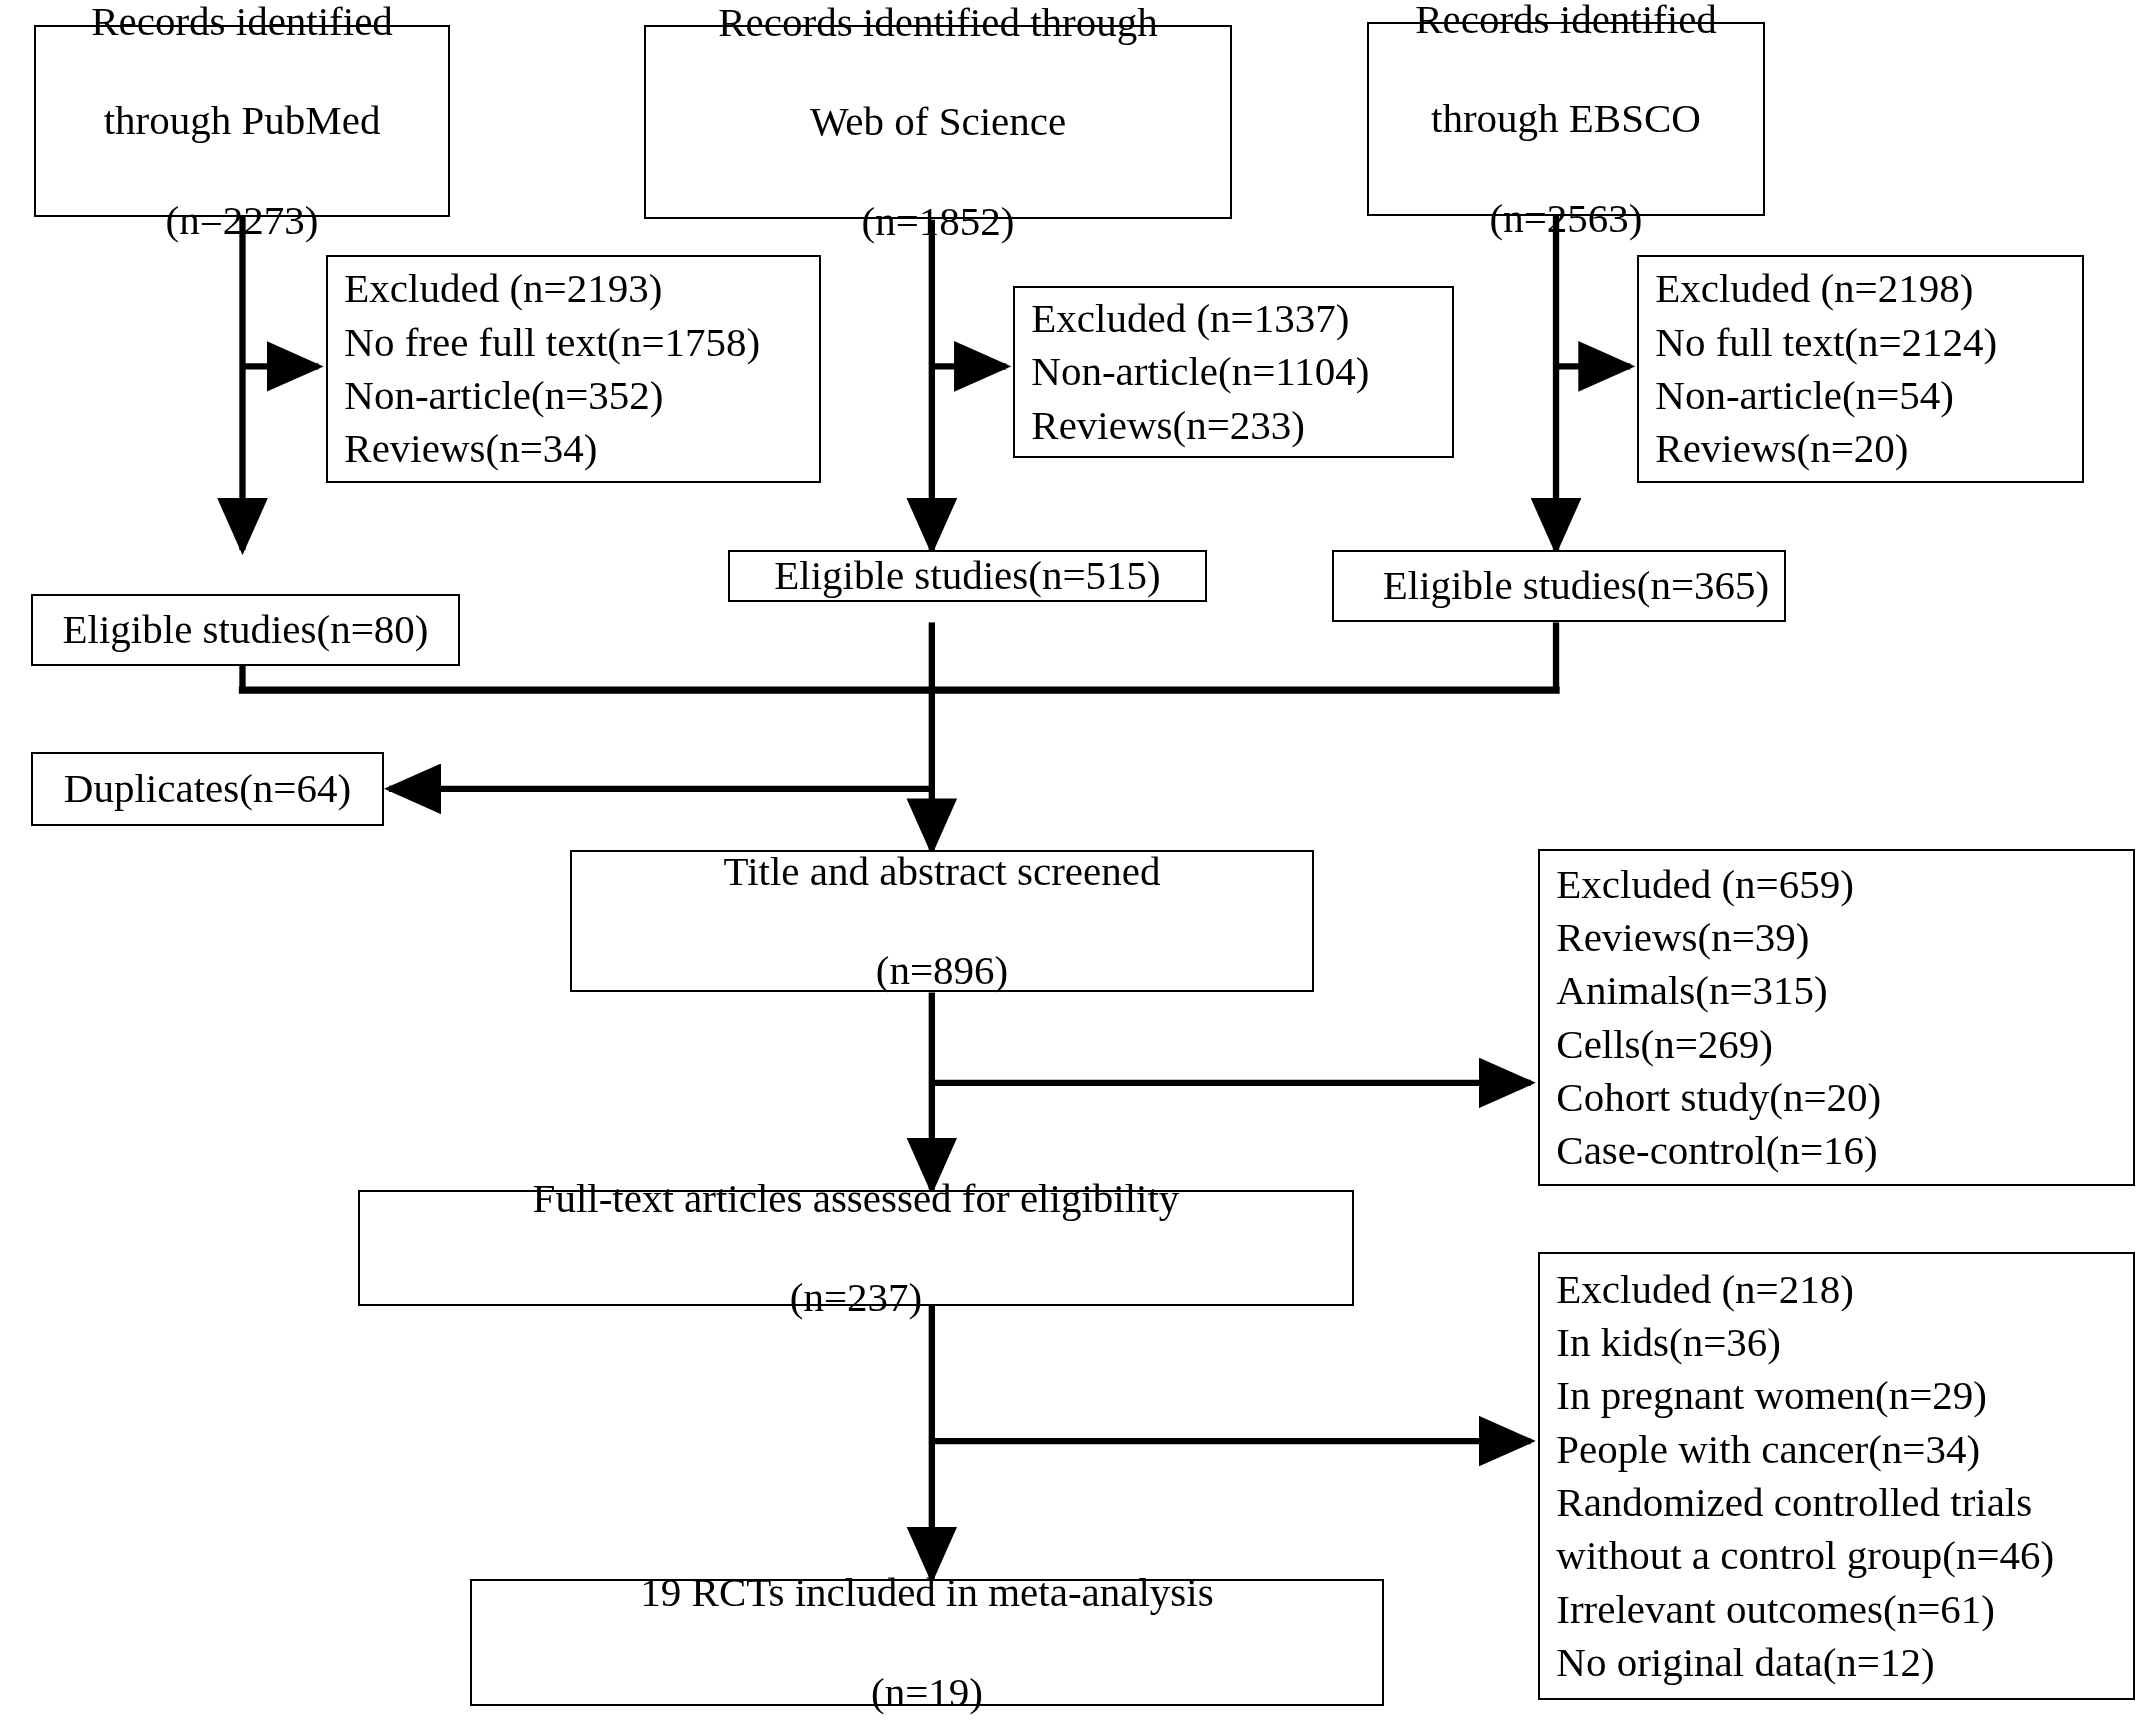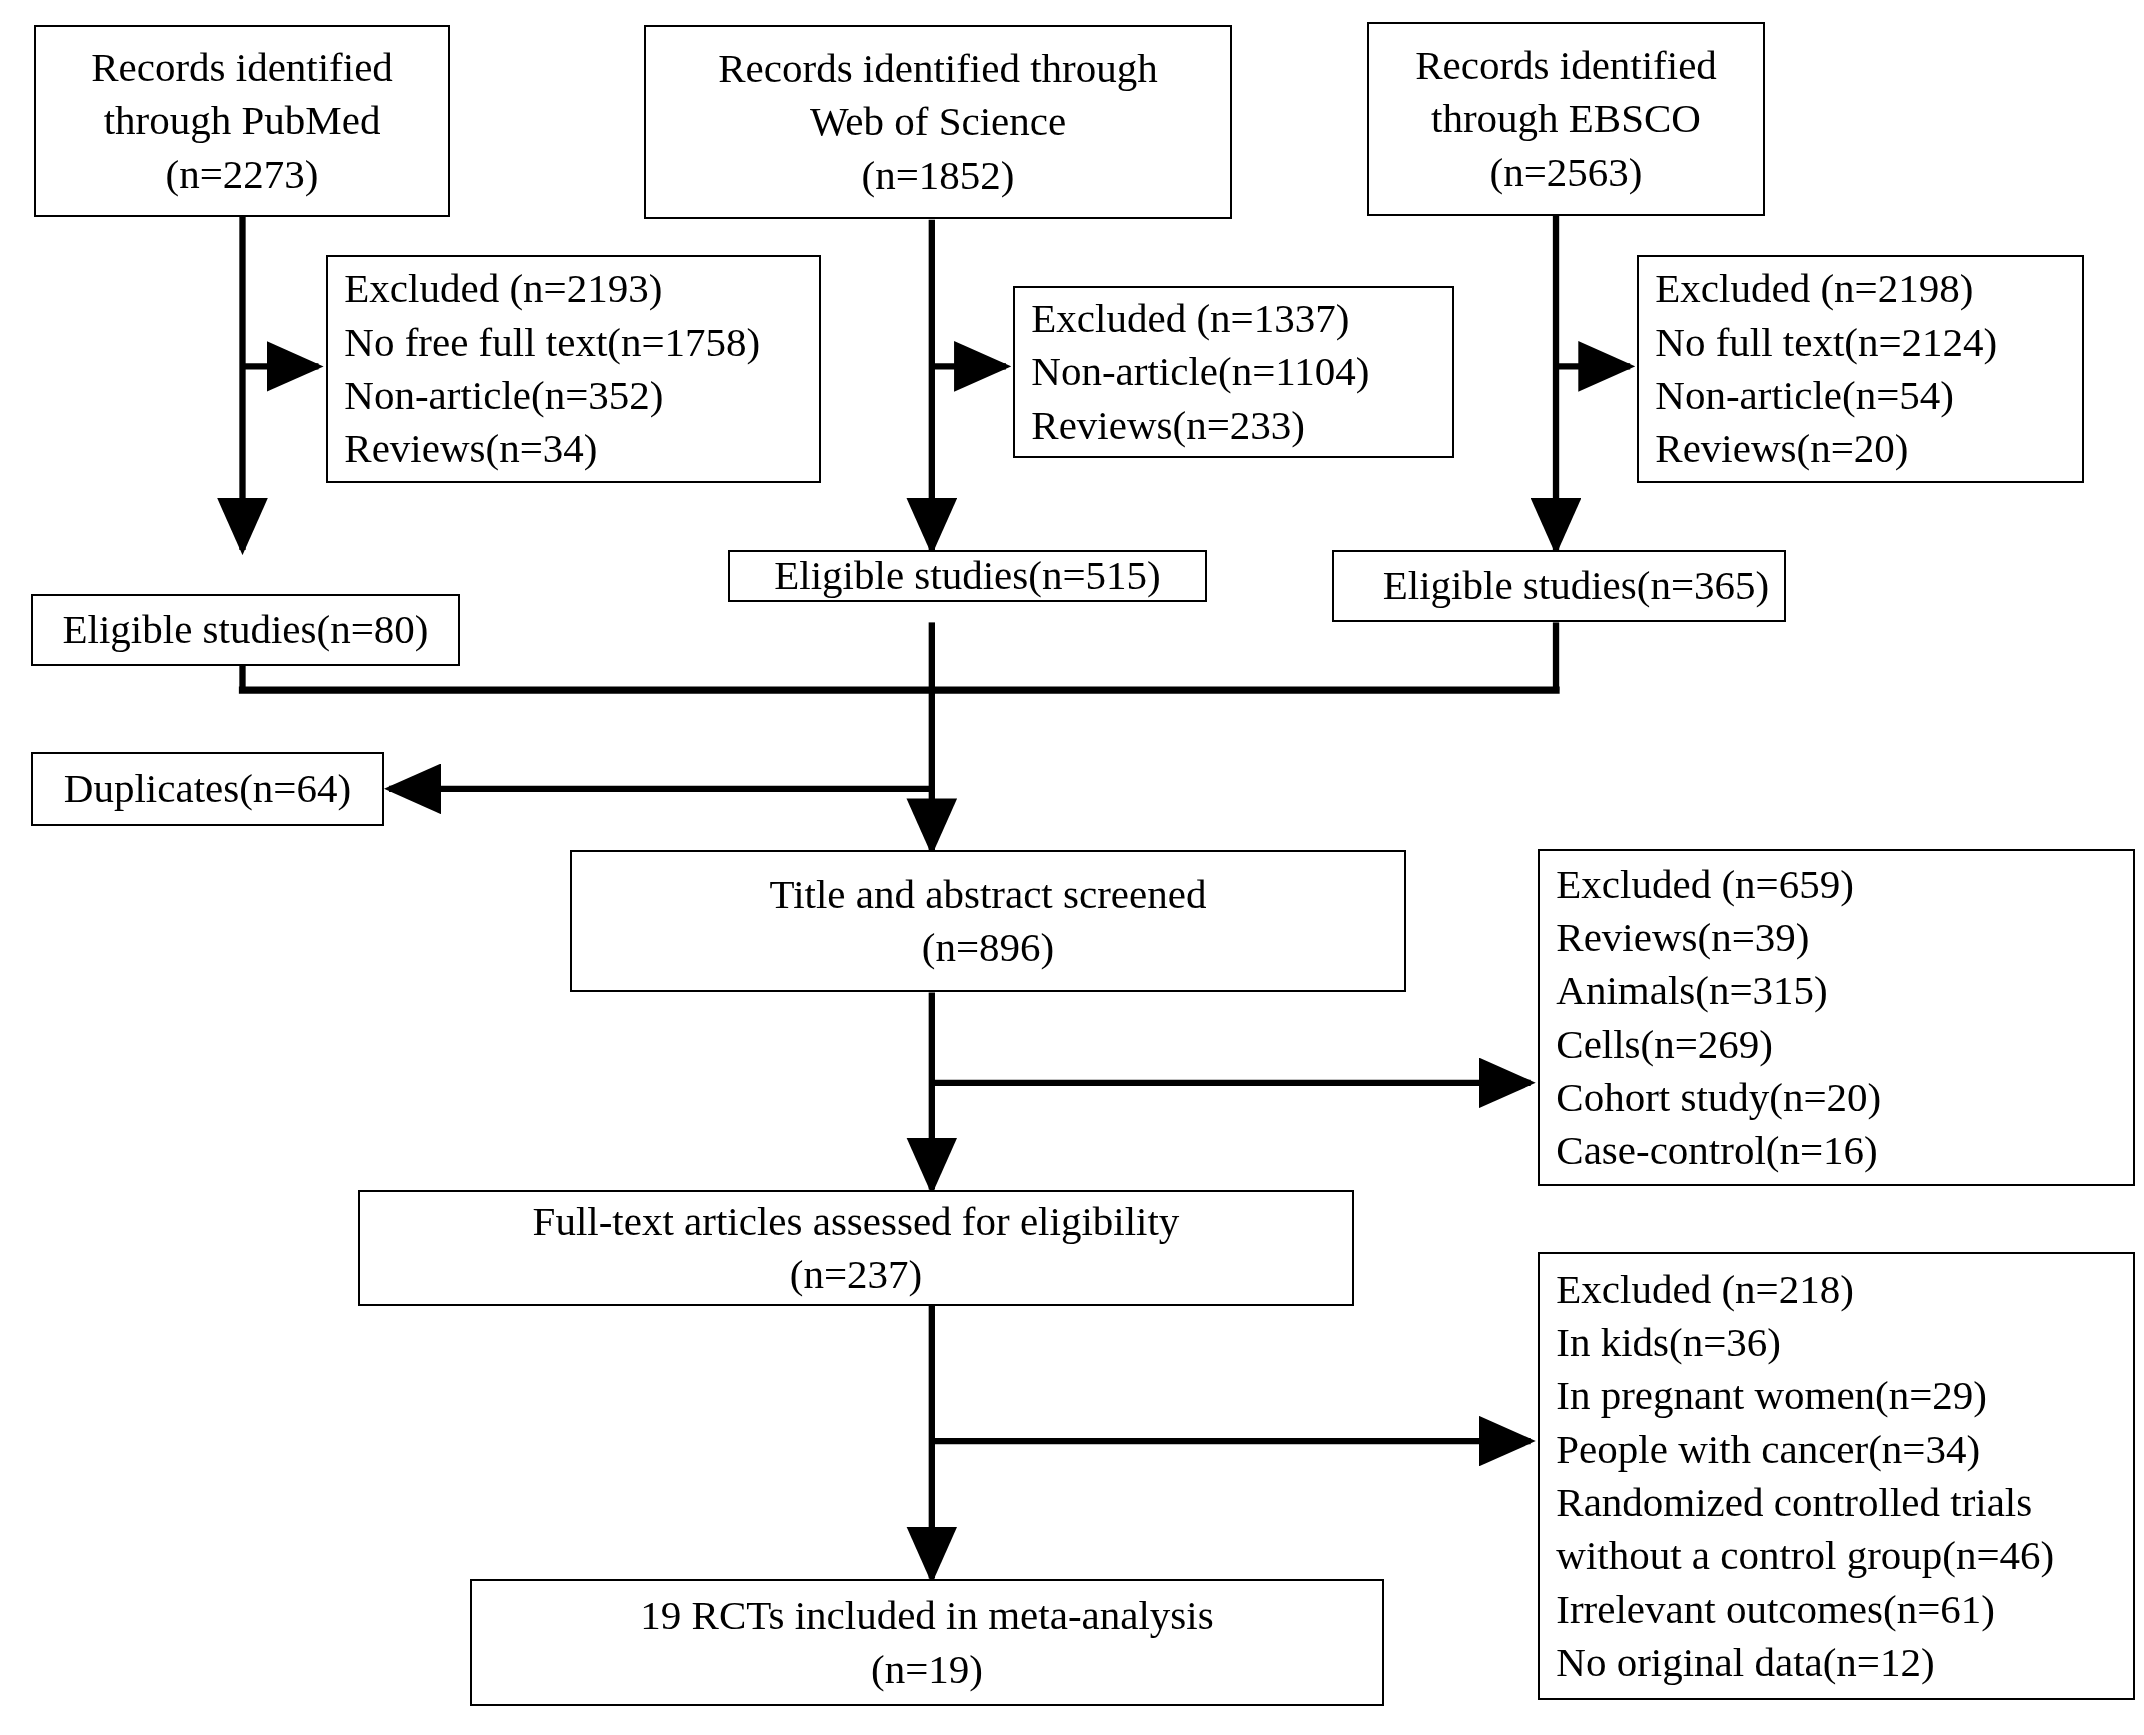--- a/index.html
+++ b/index.html
@@ -33,20 +33,21 @@
     display: flex;
     flex-direction: column;
     justify-content: center;
     font-size: 41px;
     line-height: 1.30;
     z-index: 5;
   }
   .node.centered {
     align-items: center;
     text-align: left;
+    gap: 46px;
   }
   .node.listed {
     align-items: flex-start;
     text-align: left;
     padding-left: 16.3px;
     padding-right: 7.2px;
   }
   .node .line {
     white-space: nowrap;
     display: block;
@@ -155,21 +156,21 @@
   </div>
 
   <div class="node centered" style="left:1332px; top:550px; width:454px; height:72px;padding-left:34px;">
     <span class="line">Eligible studies(n=365)</span>
   </div>
 
   <div class="node centered" style="left:31px; top:752px; width:353px; height:74px;">
     <span class="line">Duplicates(n=64)</span>
   </div>
 
-  <div class="node centered" style="left:570px; top:850px; width:836px; height:142px;">
+  <div class="node centered" style="left:570px; top:850px; width:744px; height:142px;">
     <span class="line">Title and abstract screened</span>
     <span class="line">(n=896)</span>
   </div>
 
   <div class="node listed" style="left:1538px; top:849px; width:597px; height:337px;">
     <span class="line">Excluded (n=659)</span>
     <span class="line">Reviews(n=39)</span>
     <span class="line">Animals(n=315)</span>
     <span class="line">Cells(n=269)</span>
     <span class="line">Cohort study(n=20)</span>

